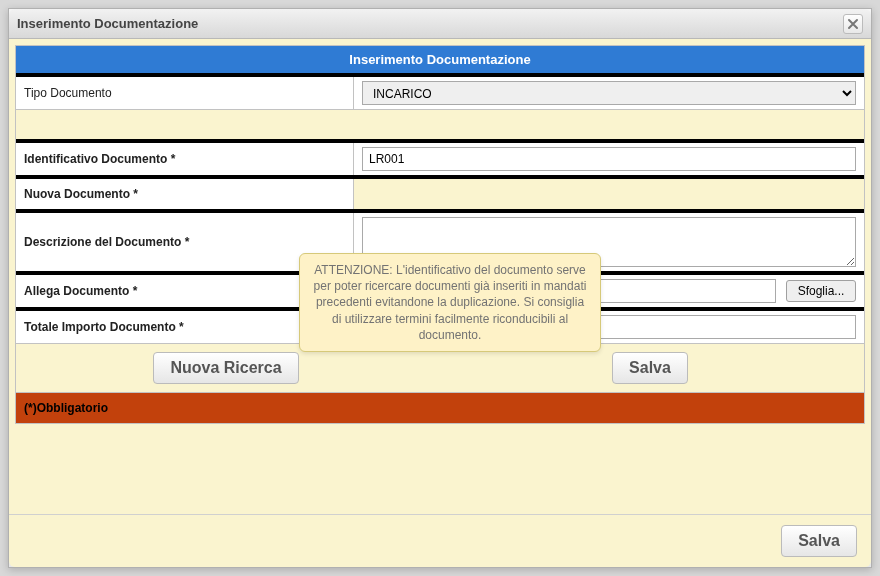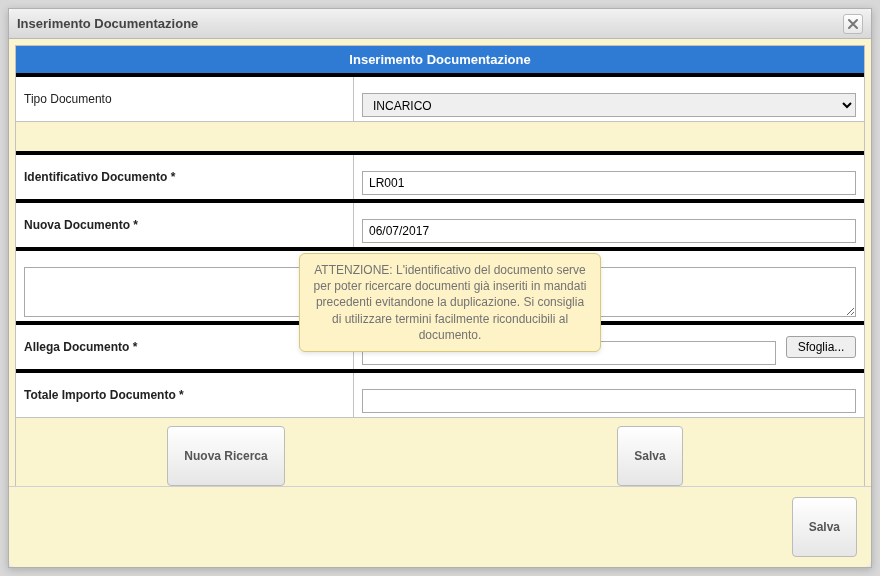--- a/index.html
+++ b/index.html
@@ -97,21 +97,20 @@
       padding: 4px 8px;
       display: flex;
       align-items: center;
     }
     select.combo, input.text, textarea.ta {
       width: 100%;
       border: 1px solid #a9a9a9;
       padding: 4px 6px;
       font-family: Arial, Helvetica, sans-serif;
       font-size: 12px;
-      margin-top: 12px;
     }
     select.combo { background: #efefef; height: 24px; }
     textarea.ta { height: 50px; resize: both; }
     .gap-row {
       background: #faf4cf;
       height: 30px;
       border-top: 1px solid #c2c2c2;
     }
     .buttons-row {
       display: flex;
@@ -124,24 +123,24 @@
       display: flex;
       justify-content: center;
     }
     .btn-cell-right {
       flex: 1;
       display: flex;
       justify-content: center;
     }
     .btn {
       font-family: Arial, Helvetica, sans-serif;
-      font-size: 12px;
+      font-size: 16px;
       font-weight: bold;
       color: #555;
-      padding: 22px 16px;
+      padding: 6px 16px;
       border: 1px solid #bbb;
       border-radius: 4px;
       background: linear-gradient(#fff, #e6e6e6);
       cursor: pointer;
       text-align: center;
     }
     .footnote-row {
       background: #c2410c;
       border-top: 1px solid #c2c2c2;
       padding: 8px;
@@ -217,26 +216,24 @@
 
       <div class="row">
         <div class="label-cell bold">Identificativo Documento *</div>
         <div class="value-cell">
           <input class="text" type="text" value="LR001" style="">
         </div>
       </div>
 
       <div class="row">
         <div class="label-cell bold">Nuova Documento *</div>
-        <div class="value-cell">
-          <input class="text" type="text" value="06/07/2017" style="">
-        </div>
-      </div>
-
-      <div class="row">
+      </div>
+
+      <div class="row">
+        <div class="label-cell bold">Descrizione del Documento *</div>
         <div class="value-cell">
           <textarea class="ta" style=""></textarea>
         </div>
       </div>
 
       <div class="row">
         <div class="label-cell bold">Allega Documento *</div>
         <div class="value-cell">
           <div class="file-wrap">
             <input class="text" type="text" readonly="" style="flex: 1 1 0%;">

